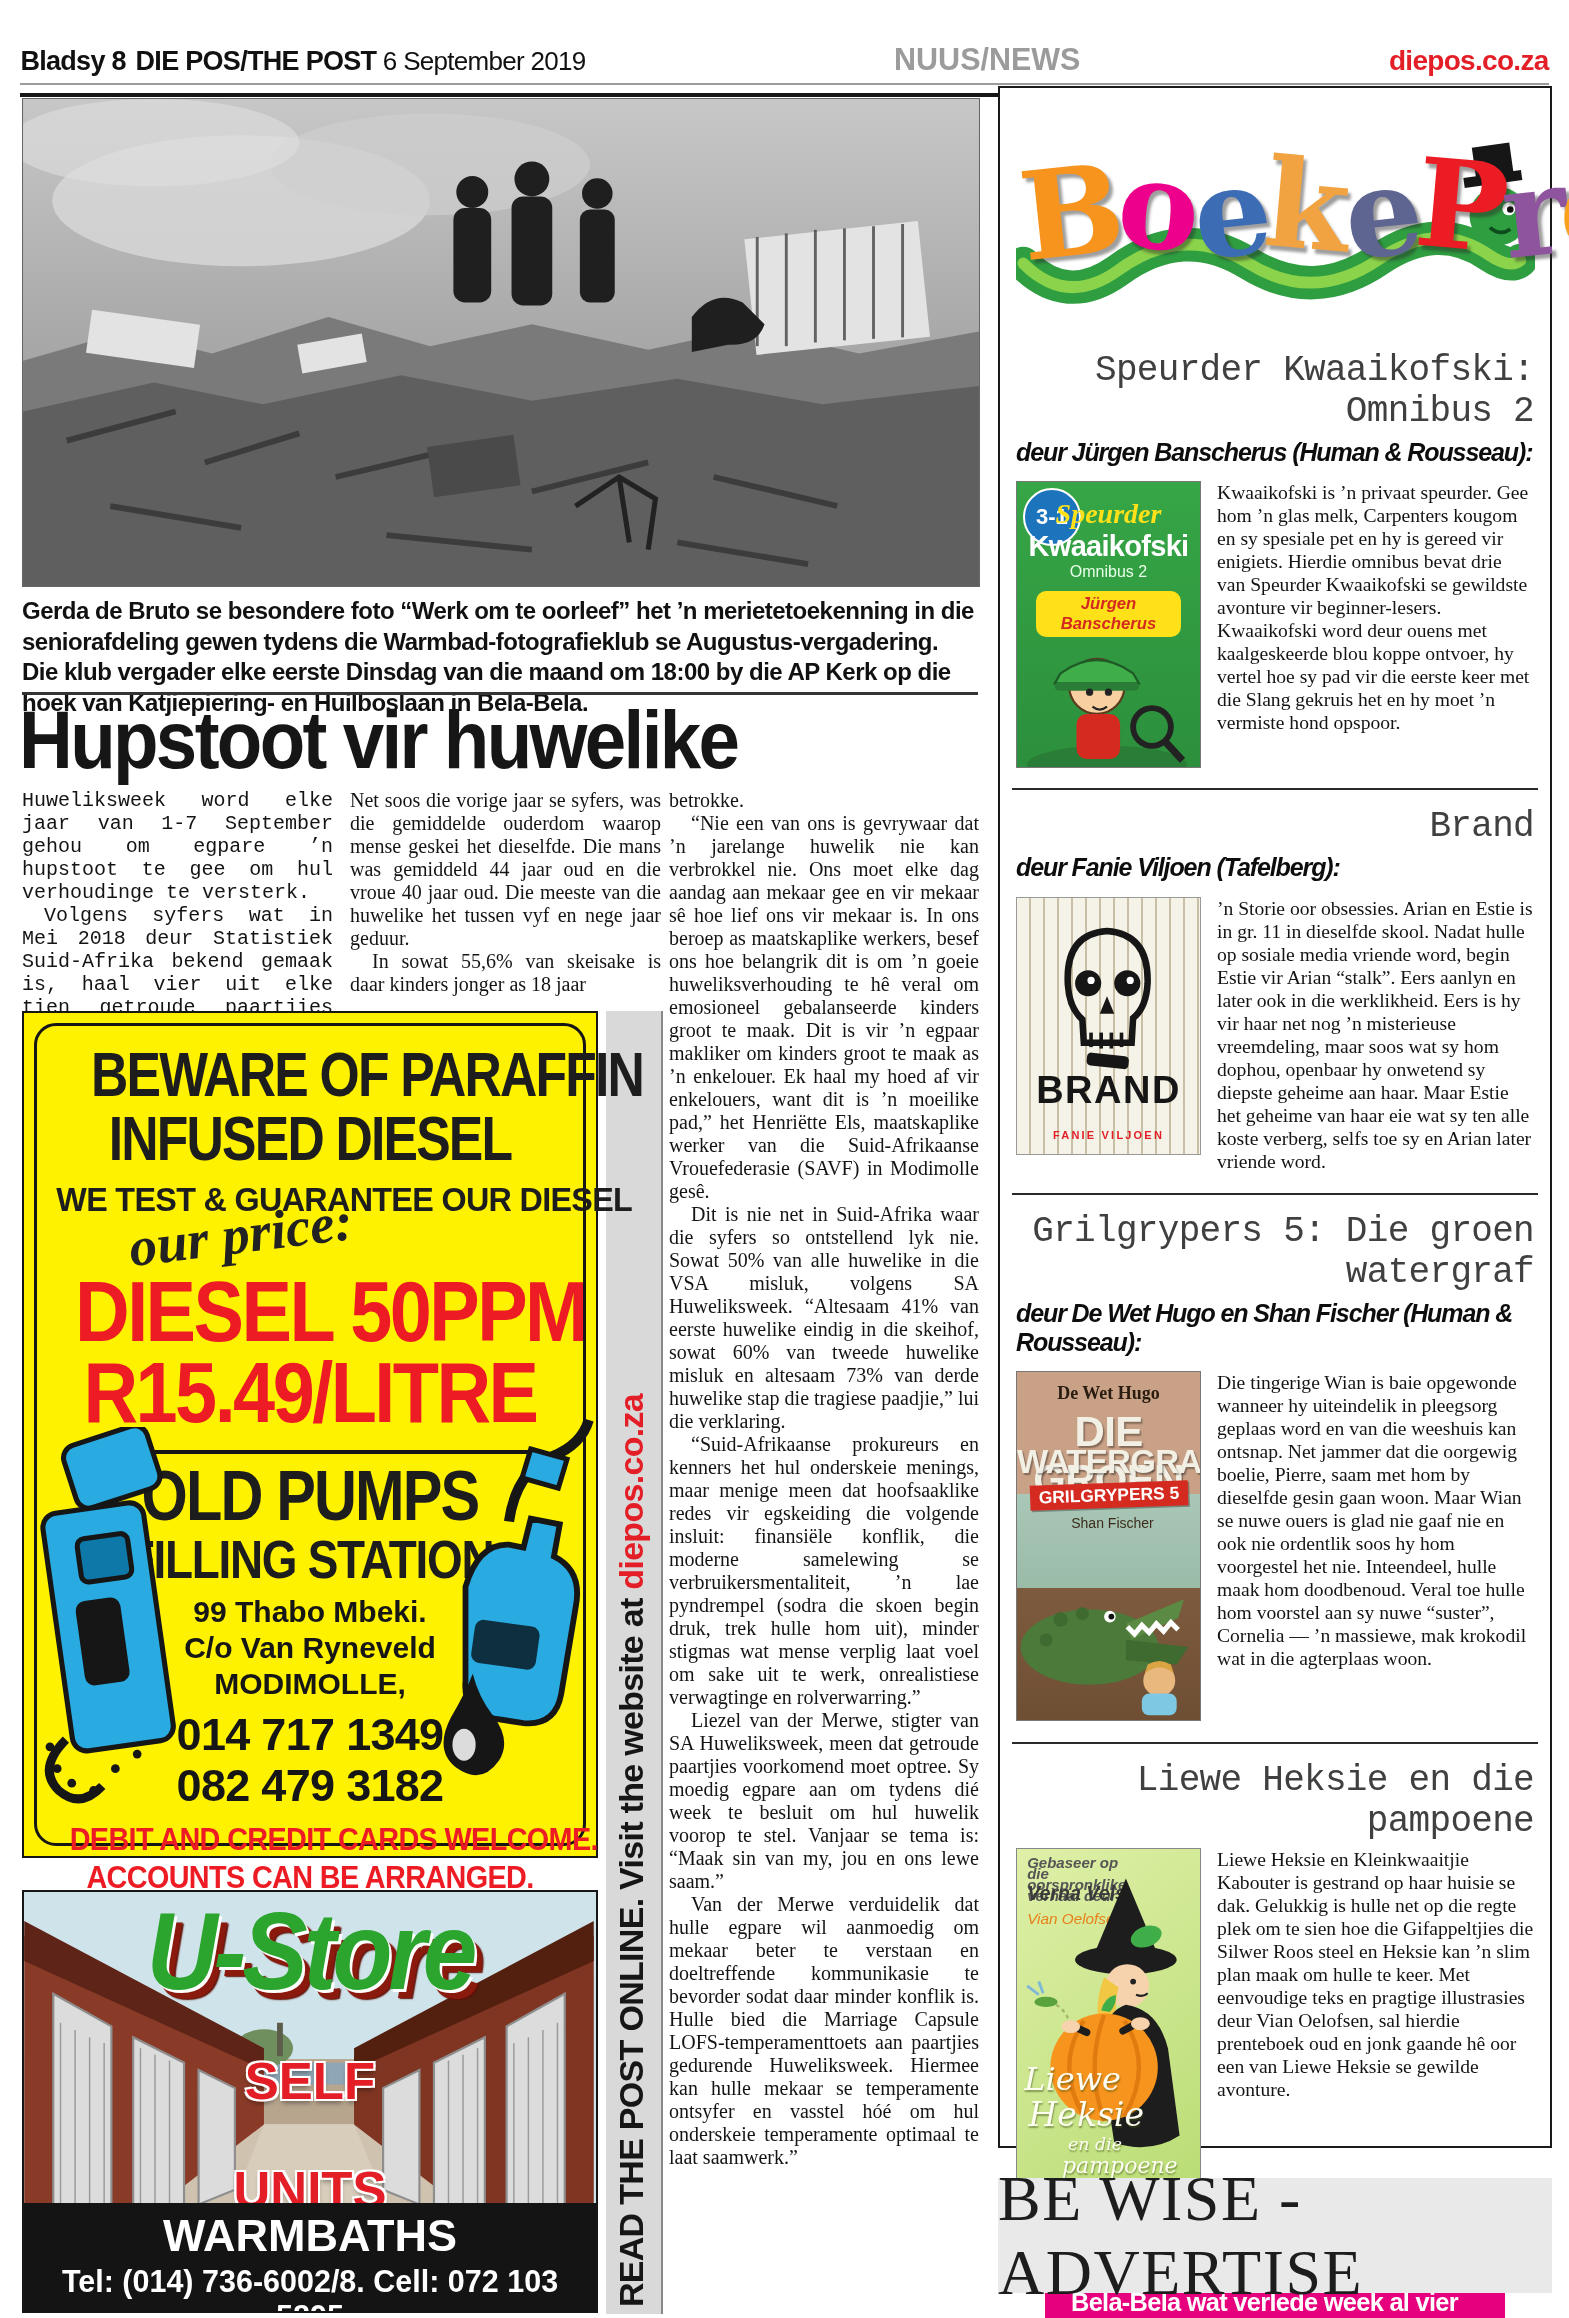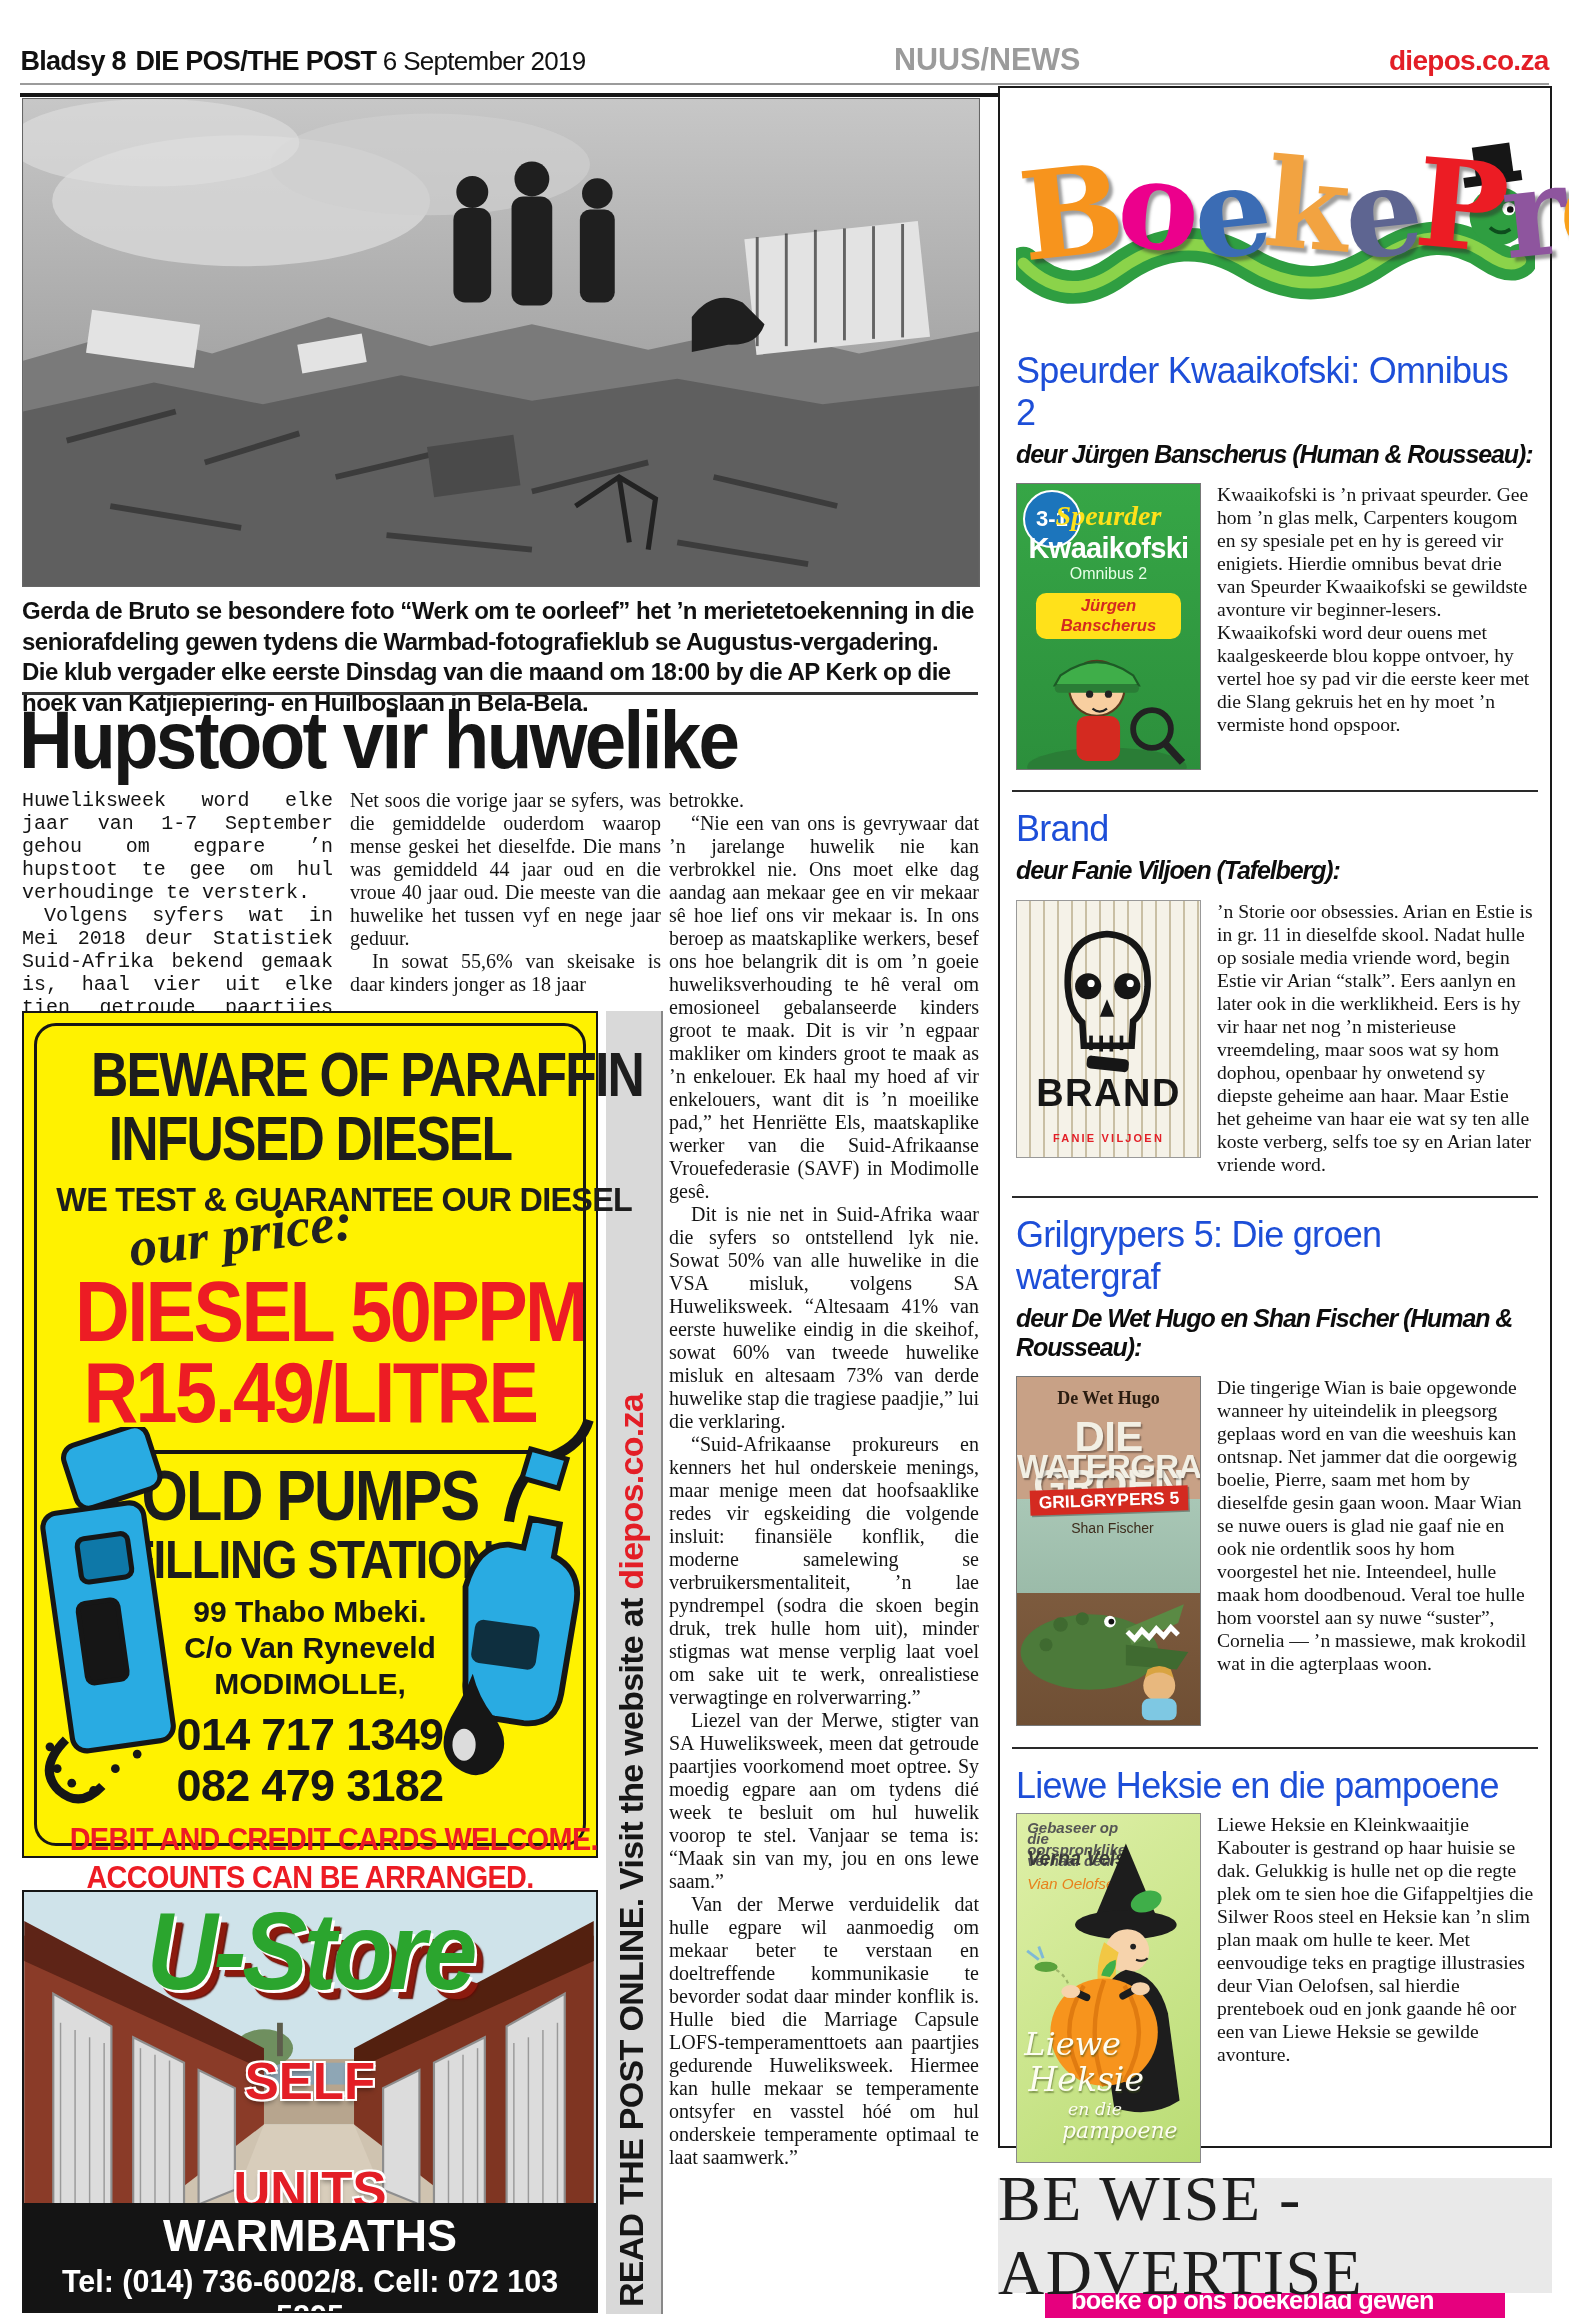--- a/index.html
+++ b/index.html
@@ -69,21 +69,21 @@
   
   #rbox{left:998px;top:86px;width:554px;height:2062px;border:2.9px solid #1a1a1a;background:#fff;box-sizing:border-box;
         padding:11.6px 16px 0 16px;}
   #bp-logo{position:relative;height:240px;margin-top:7.3px;}
   #bp-logo svg{position:absolute;inset:0;}
   #bp-letters{position:absolute;left:4.4px;top:29px;width:100%;text-align:center;font-family:"DejaVu Serif",serif;
       font-weight:bold;font-size:122px;letter-spacing:-5.8px;white-space:nowrap;}
   .bp-letter{display:inline-block;text-shadow:3.6px 4.4px 2.9px rgba(40,40,40,.45);}
   .bp-letter:nth-child(odd){transform:rotate(-6deg) translateY(4.4px);}
   .bp-letter:nth-child(even){transform:rotate(5deg) translateY(-2.9px);}
-  .rv-title{font-family:Liberation Sans, sans-serif;font-size:36px;color:#1d4ed8;letter-spacing:-0.7px;margin:2.9px 0 5.8px 0;}
+  .rv-title{font-family:Liberation Mono, monospace;font-size:36px;color:#404040;letter-spacing:-0.7px;margin:2.9px 0 5.8px 0;text-align:right;}
   .rv-byline{font-size:25px;font-weight:bold;font-style:italic;letter-spacing:-1.1px;margin-bottom:14.5px;color:#0d0d0d;}
   .rv-row{display:flex;gap:16px;}
   .rv-body{flex:1;font-family:"Liberation Serif",serif;font-size:19.6px;line-height:23px;text-align:left;color:#141414;}
   .rv-cover{flex:0 0 183px;position:relative;overflow:hidden;}
   .rv-divider{border-top:2.2px solid #2a2a2a;margin:20.4px -4.4px 16px -4.4px;}
 
   
   #cov1{height:285px;background:linear-gradient(#36a646,#2c8f3c);border:1.5px solid #777;}
   #cov1 .badge{position:absolute;left:5.8px;top:5.8px;width:54px;height:54px;border-radius:50%;background:#1c75bc;color:#fff;
       font-weight:800;font-size:22px;display:flex;align-items:center;justify-content:center;border:2.2px solid #fff;}

